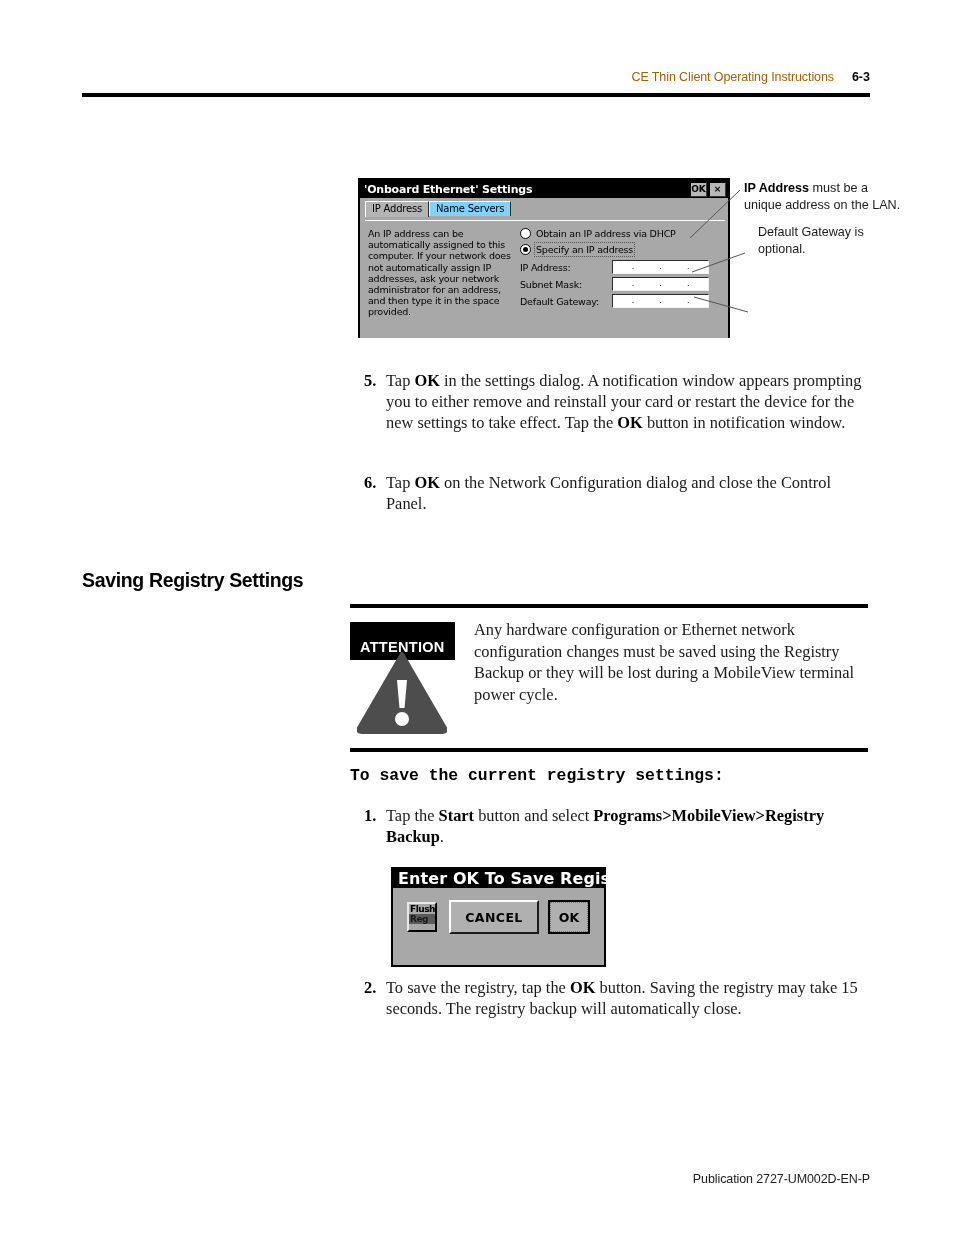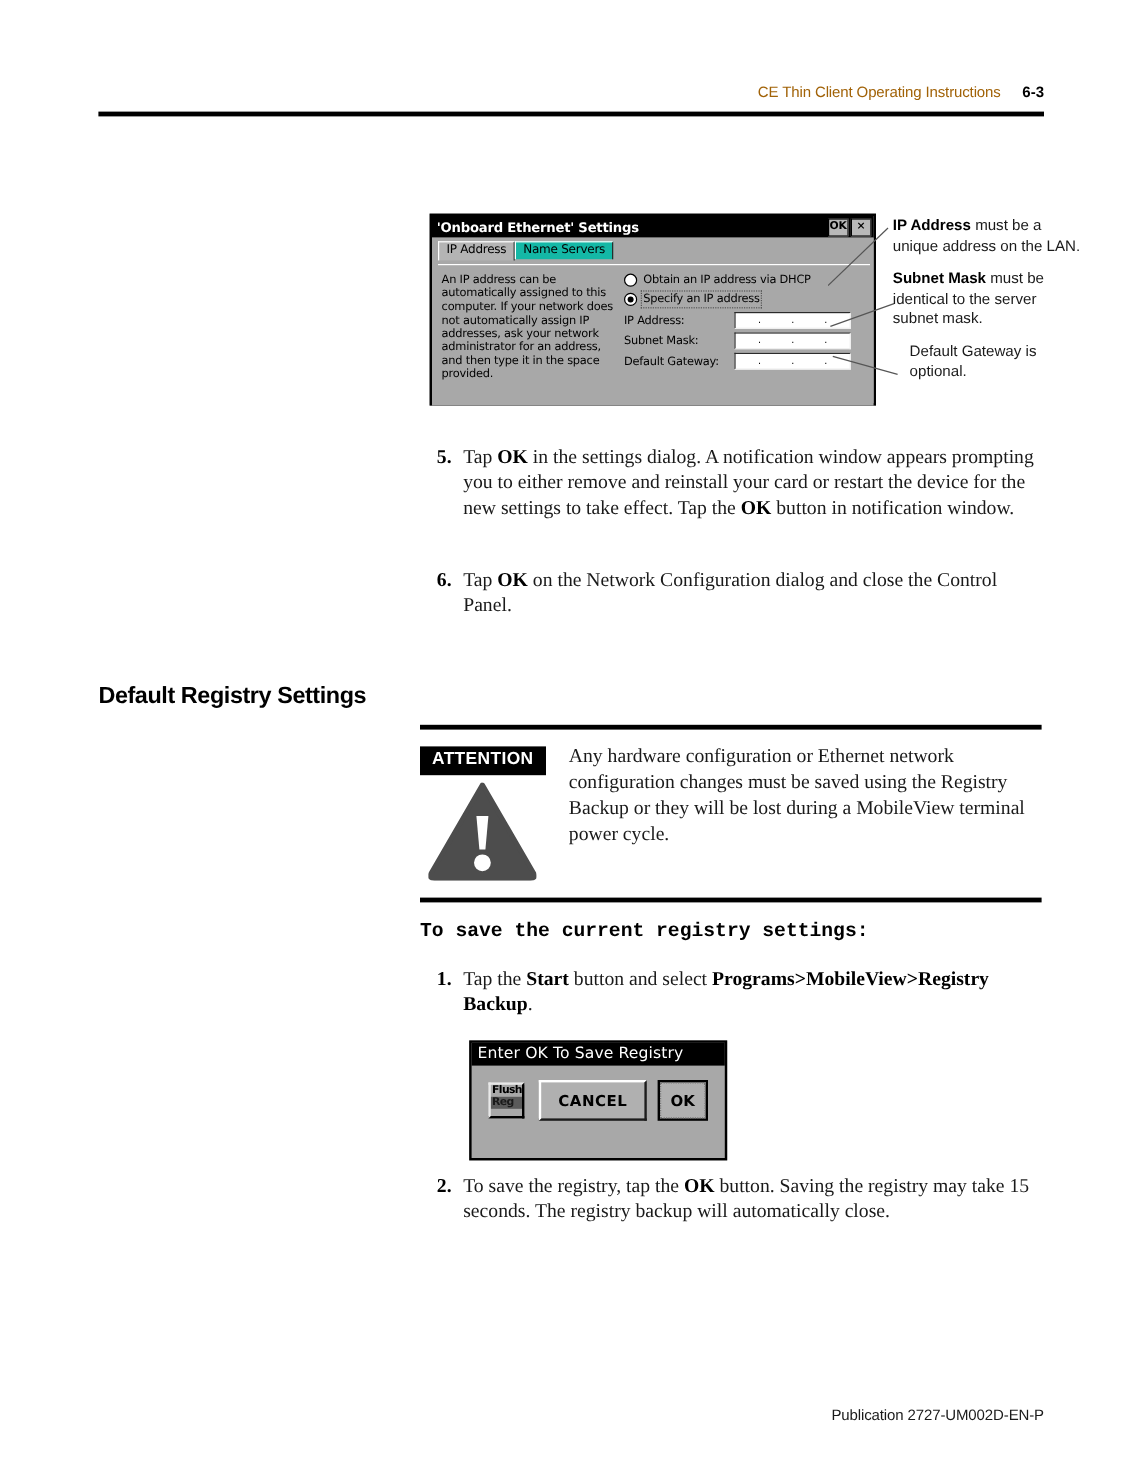--- a/index.html
+++ b/index.html
@@ -105,21 +105,21 @@
   #ethernet-tabs {
     position: absolute;
     left: 5px;
     top: 3px;
     display: flex;
     align-items: flex-end;
   }
   .dlg-tab {
     font-size: 10px;
     padding: 1px 6px 2px 6px;
-    background: #14b8a6;
+    background: #7dd3fc;
     border: 1px solid #ffffff;
     border-right-color: #2b2b2b;
     border-bottom: none;
     color: #000;
     white-space: nowrap;
     letter-spacing: -0.2px;
   }
   .dlg-tab.active {
     background: #b4b4b4;
     padding-bottom: 3px;
@@ -285,21 +285,21 @@
   #attn-label {
     position: absolute;
     left: 0;
     top: 18px;
     background: #000;
     color: #fff;
     font-family: "Liberation Sans", sans-serif;
     font-size: 14.5px;
     font-weight: bold;
     letter-spacing: 0.3px;
-    padding: 3px 10px 5px 10px;
+    padding: 17px 10px 5px 10px;
   }
   #attn-icon {
     position: absolute;
     left: 7px;
     top: 48px;
     width: 90px;
     height: 82px;
   }
   #attn-text {
     position: absolute;
@@ -342,22 +342,22 @@
   #registry-titlebar {
     height: 19px;
     background: #000;
     color: #fff;
     display: flex;
     align-items: center;
     padding-left: 5px;
     box-sizing: border-box;
   }
   #registry-title-text {
-    font-size: 13px;
-    font-weight: normal;
+    font-size: 16px;
+    font-weight: bold;
     letter-spacing: 0.1px;
     white-space: nowrap;
   }
   #registry-body {
     position: relative;
     height: 65px;
   }
   #flush-reg-icon {
     position: absolute;
     left: 14px;
@@ -507,39 +507,36 @@
 <svg id="callout-svg" viewBox="0 0 60 180">
   <line x1="50" y1="30" x2="0" y2="78" stroke="#555" stroke-width="1"></line>
   <line x1="55" y1="93" x2="2" y2="112" stroke="#555" stroke-width="1"></line>
   <line x1="58" y1="152" x2="4" y2="137" stroke="#555" stroke-width="1"></line>
 </svg>
 
 <div id="callouts">
   <div class="callout-block">
     <b>IP Address</b><span> must be a unique address on the LAN.</span>
   </div>
-  <div class="callout-block">
-    <b>Subnet Mask</b><span> must be identical to the server subnet mask.</span>
-  </div>
   <div class="callout-block" id="callout-3">
     <span>Default Gateway is optional.</span>
   </div>
 </div>
 
 <div class="step" id="step5">
   <span class="step-num">5.</span>
   <span class="step-body"><span>Tap </span><b>OK</b><span> in the settings dialog. A notification window appears prompting you to either remove and reinstall your card or restart the device for the new settings to take effect. Tap the </span><b>OK</b><span> button in notification window.</span></span>
 </div>
 
 <div class="step" id="step6">
   <span class="step-num">6.</span>
   <span class="step-body"><span>Tap </span><b>OK</b><span> on the Network Configuration dialog and close the Control Panel.</span></span>
 </div>
 
-<div id="section-heading">Default Registry Settings</div>
+<div id="section-heading">Saving Registry Settings</div>
 
 <div id="attention-box">
   <div class="attn-rule" id="attn-rule-top"></div>
   <div id="attn-label">ATTENTION</div>
   <svg id="attn-icon" viewBox="0 0 90 82">
     <path d="M45 2 L88 76 Q90 80 85 80 L5 80 Q0 80 2 76 Z" fill="#4d4d4d" stroke="#4d4d4d" stroke-width="4" stroke-linejoin="round"></path>
     <path d="M40 28 L50 28 L47.5 56 L42.5 56 Z" fill="#ffffff"></path>
     <circle cx="45" cy="67" r="7" fill="#ffffff"></circle>
   </svg>
   <div id="attn-text">Any hardware configuration or Ethernet network configuration changes must be saved using the Registry Backup or they will be lost during a MobileView terminal power cycle.</div>

